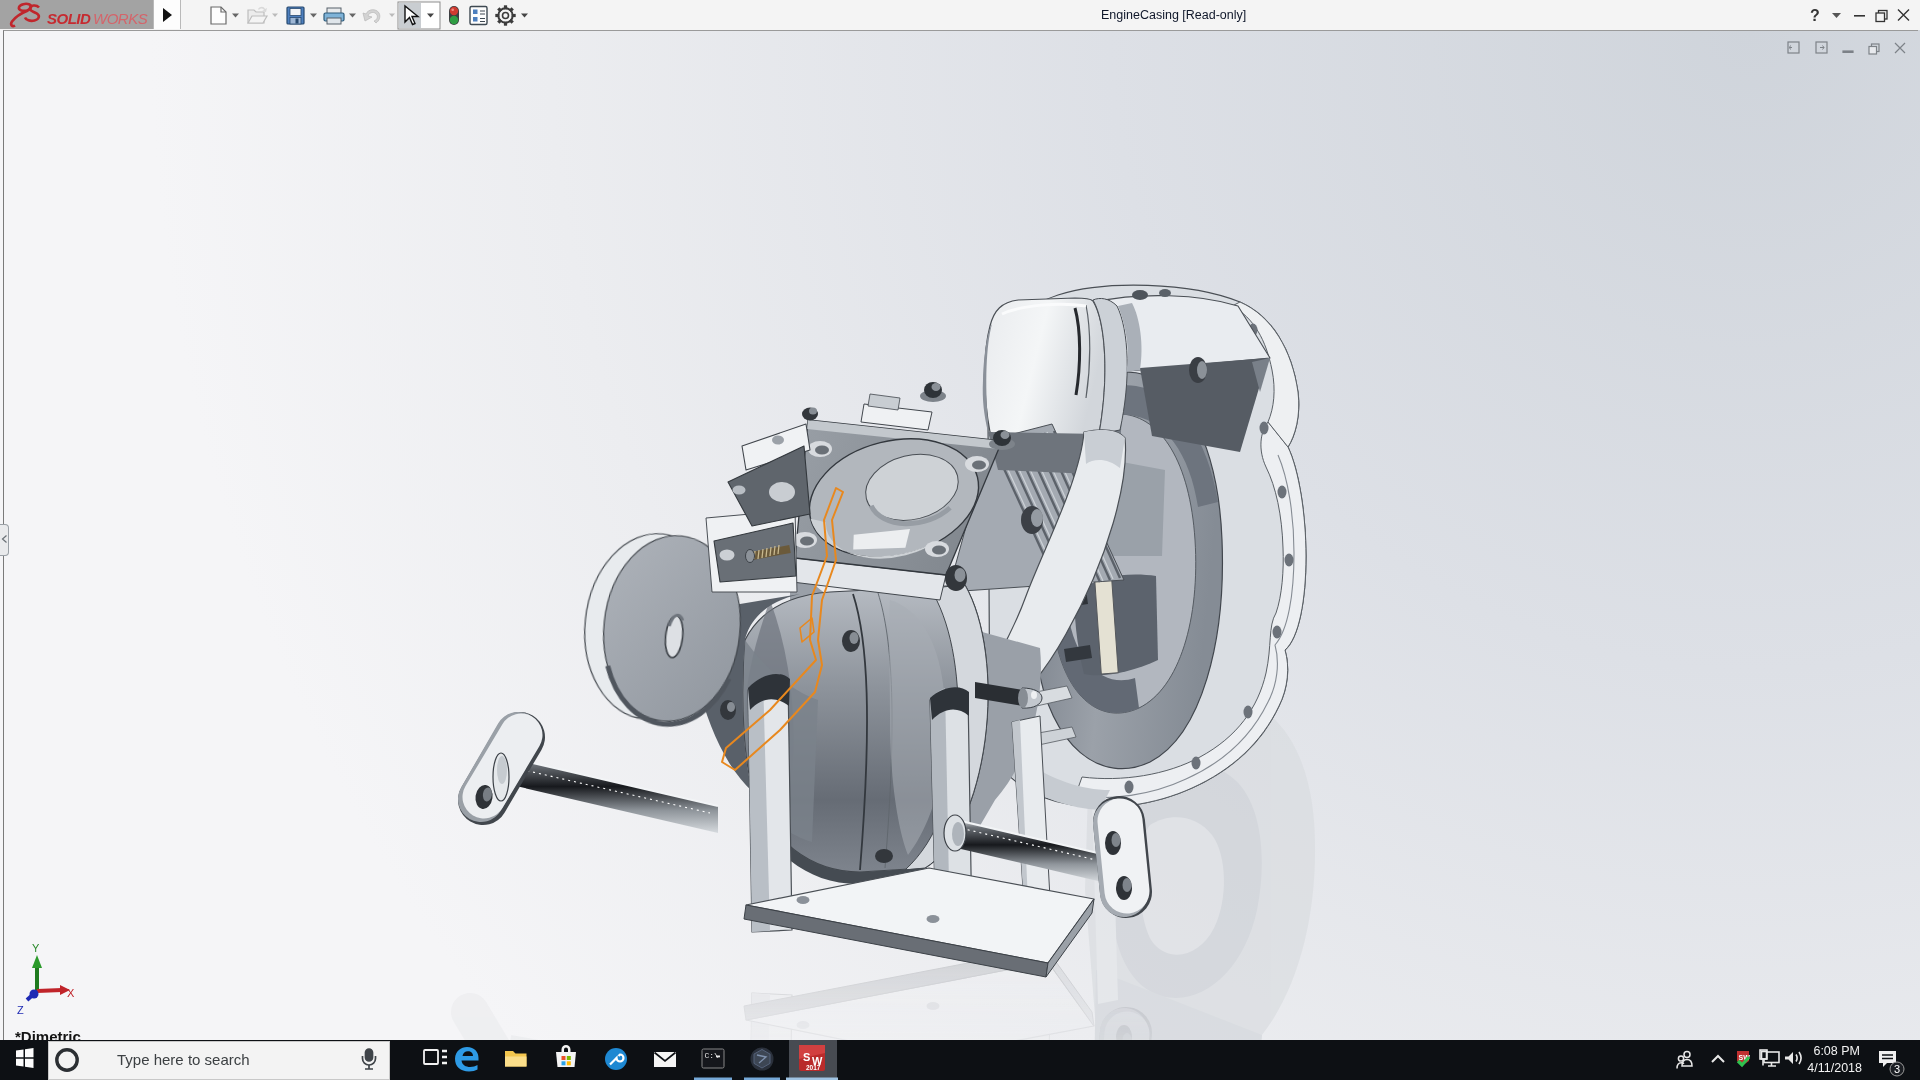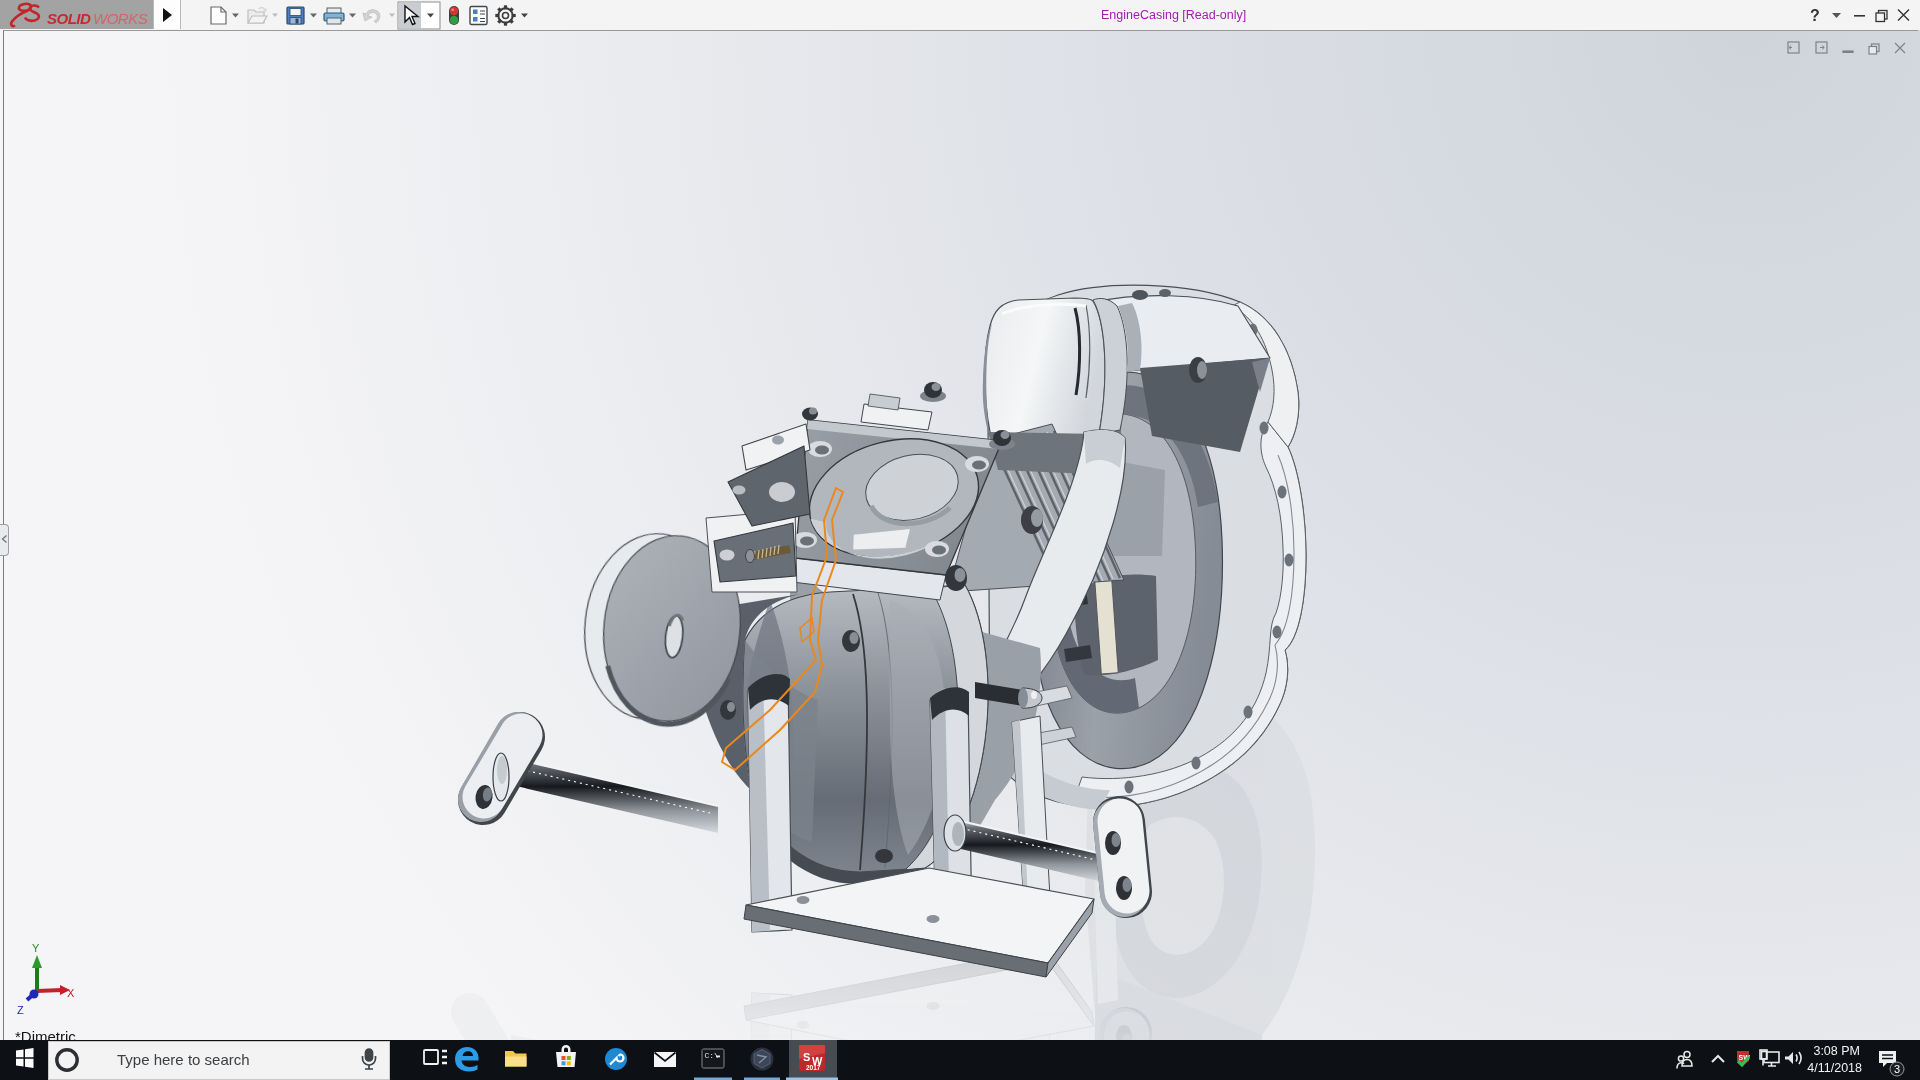--- a/index.html
+++ b/index.html
@@ -3,26 +3,26 @@
 <meta charset="utf-8">
 <style>
   html,body{margin:0;padding:0;width:1920px;height:1080px;overflow:hidden;
     font-family:"Liberation Sans",sans-serif;}
   #page{position:relative;width:1920px;height:1080px;background:#eceef0;}
   
   #titlebar{position:absolute;left:0;top:0;width:1920px;height:30px;background:#f4f4f4;}
   #logo{position:absolute;left:0;top:0;width:153px;height:29px;background:#a3a3a3;border-right:1px solid #b9b9b9;}
   #flyout{position:absolute;left:154px;top:0;width:26px;height:29px;background:#fdfdfd;border-right:1px solid #b9b9b9;}
   #flyout svg{position:absolute;left:7px;top:7px;}
-  #wintitle{position:absolute;left:1101px;top:8px;font-size:12.5px;color:#a21caf;}
+  #wintitle{position:absolute;left:1101px;top:8px;font-size:12.5px;color:#0f172a;}
   
   #viewport{position:absolute;left:0px;top:30px;width:1920px;height:1010px;
     background:radial-gradient(1600px 1600px at 1750px 0px,#cfd4db 0%,#dde0e6 40%,#ecedf0 75%,#f5f5f7 100%);}
   #vpborder{position:absolute;left:3px;top:30px;width:1914px;height:1009px;border-left:1px solid #7a7a7a;border-top:1px solid #9a9a9a;}
-  #dimetric{position:absolute;left:15px;top:1028px;font-size:15px;font-weight:normal;color:#141414;}
+  #dimetric{position:absolute;left:15px;top:1028px;font-size:15px;font-weight:bold;color:#141414;}
   
   #lefttab{position:absolute;left:0px;top:524px;width:8px;height:30px;background:#e9eaec;border:1px solid #9aa0a6;border-left:none;border-radius:0 4px 4px 0;}
   
   #taskbar{position:absolute;left:0;top:1040px;width:1920px;height:40px;background:#0d1014;}
   #searchbox{position:absolute;left:48px;top:1041px;width:342px;height:39px;background:#f3f3f3;border:1px solid #c8c8c8;box-sizing:border-box;}
   #searchtext{position:absolute;left:88px;top:1051px;font-size:15px;color:#3c4043;margin-left:29px;}
   #swtile{position:absolute;left:789px;top:1040px;width:48px;height:40px;background:#474b52;}
   .traytext{position:absolute;color:#f2f2f2;font-size:12.5px;text-align:right;}
 </style>
 </head>
@@ -515,16 +515,16 @@
     <g stroke="#e8e8e8" stroke-width="1.6" fill="none">
       <path d="M1796 14.5 a6.5 6.5 0 0 1 0 7"></path>
       <path d="M1799 12 a10.5 10.5 0 0 1 0 12"></path>
     </g>
 
     <path d="M1879 11 h17 v12 h-9 l-4 4 v-4 h-4 z" fill="#f0f0f0"></path>
     <path d="M1882 15 h11 M1882 18.5 h11" stroke="#0d1014" stroke-width="1.6"></path>
     <circle cx="1897" cy="29" r="7" fill="#1b1e23" stroke="#9a9a9a" stroke-width="1"></circle>
     <text x="1894" y="33" font-size="11" fill="#fff">3</text>
   </svg>
-  <div class="traytext" style="left:1800px;top:1044px;width:60px;">3:08 PM</div>
+  <div class="traytext" style="left:1800px;top:1044px;width:60px;">6:08 PM</div>
   <div class="traytext" style="left:1790px;top:1061px;width:72px;">4/11/2018</div>
 
 </div>
 
 </body></html>

